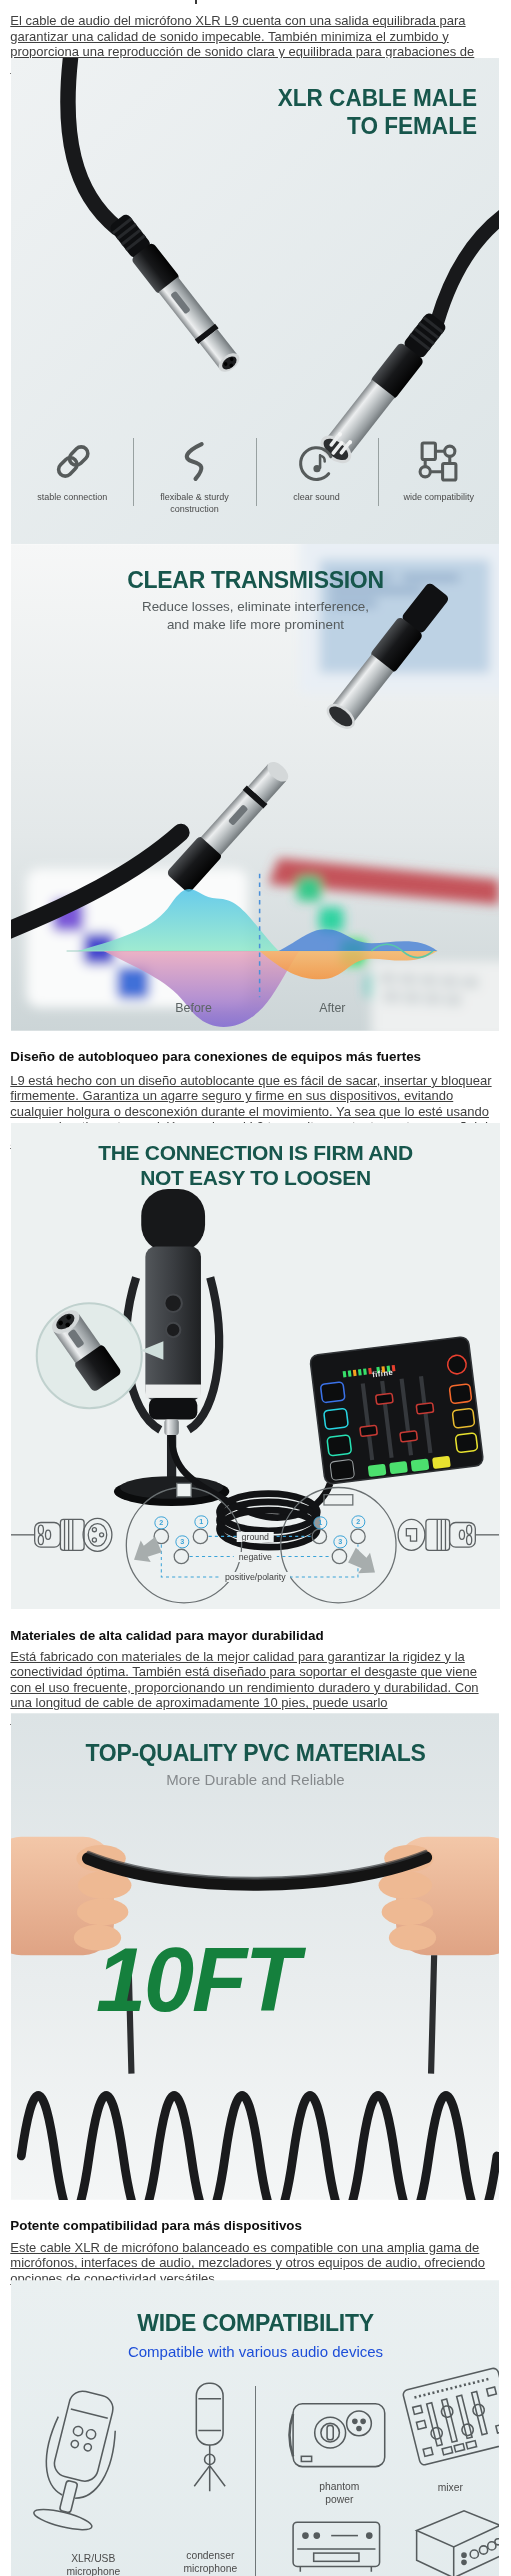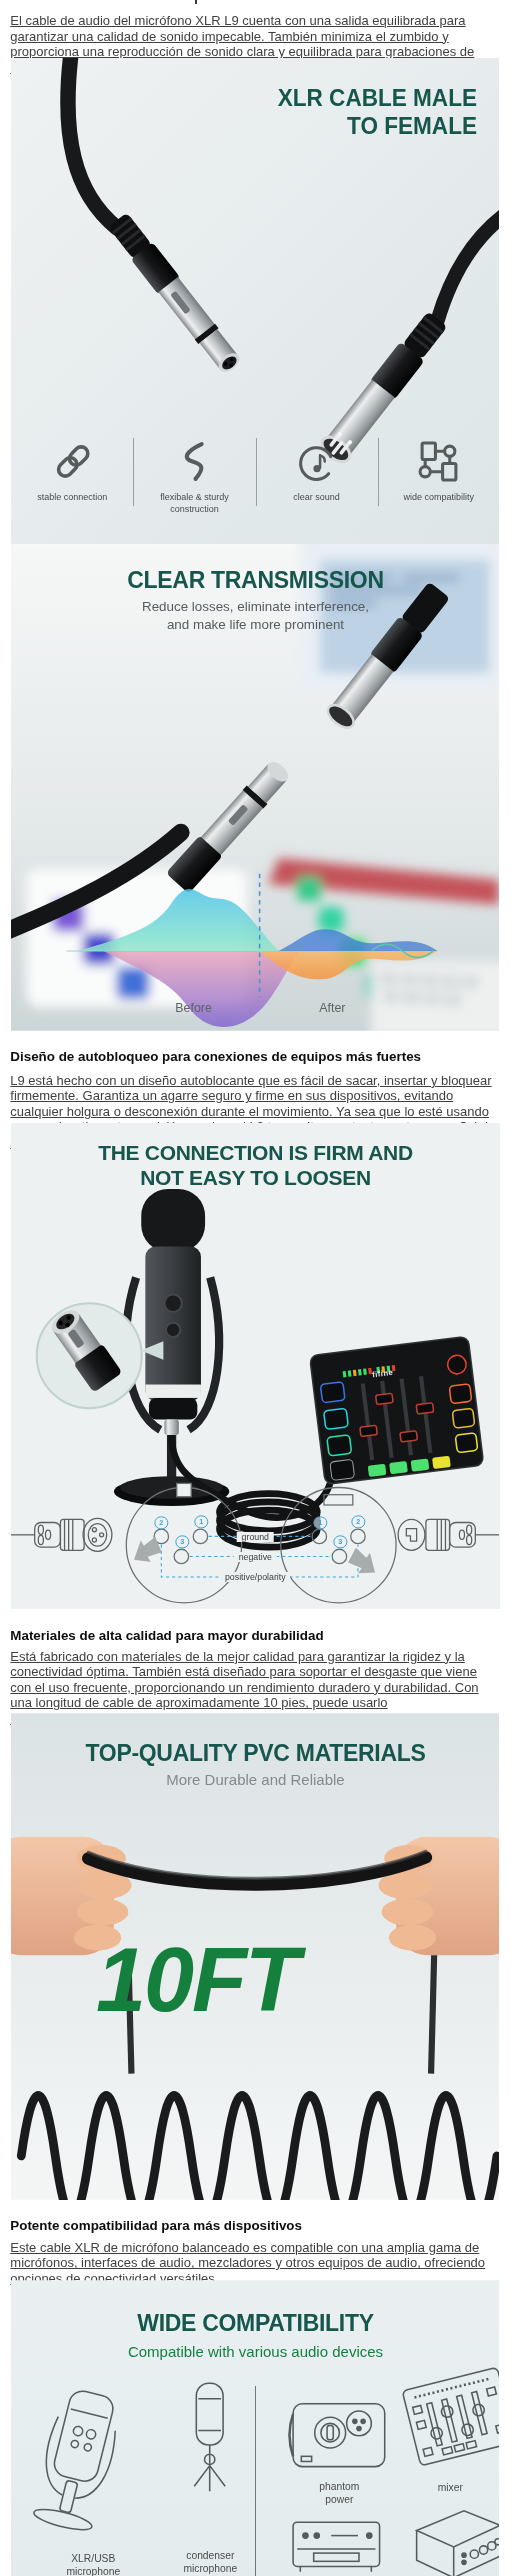--- a/index.html
+++ b/index.html
@@ -30,21 +30,21 @@
   .wire-label{position:absolute;transform:translateX(-50%);font-size:8.8px;color:#3c3c3c;background:#edf1f1;padding:0 4.6px;line-height:10.3px;}
   .pin-badge{position:absolute;width:11.3px;height:11.3px;border:1px solid #3aa3d8;border-radius:50%;color:#3aa3d8;font-size:7.2px;font-weight:bold;text-align:center;line-height:11.3px;transform:translate(-50%,-50%);background:rgba(237,241,241,.6);}
   
   #pvc{height:487px;}
   .pvc-title{top:27px;font-size:23px;}
   .pvc-sub{top:58px;font-size:15px;color:#85898c;}
   .ft-label{position:absolute;top:216px;left:0;width:76%;text-align:center;font-size:90px;font-weight:800;font-style:italic;color:#15803d;letter-spacing:-2.1px;}
   
   #wc{height:487px;}
   .wc-title{top:30px;font-size:23px;}
-  .wc-sub{top:63px;font-size:15px;color:#15803d;}
+  .wc-sub{top:63px;font-size:15px;color:#1d4ed8;}
   .dev-label{position:absolute;transform:translateX(-50%);text-align:center;font-size:10.3px;line-height:13px;color:#4b4b4b;}
   .wc-divider{position:absolute;left:244px;top:106px;height:315px;border-left:1px solid #6f7678;}
   .brandtag{position:absolute;color:#e8eaea;font-size:7.7px;letter-spacing:0.5px;}
 </style>
 </head>
 <body>
 
 <div style="position:absolute;left:195px;top:0;width:1.5px;height:3.6px;background:#3a3a3a;"></div>
 
 <div id="intro-block" class="txtblock" style="height:58px;padding-top:13px;">

